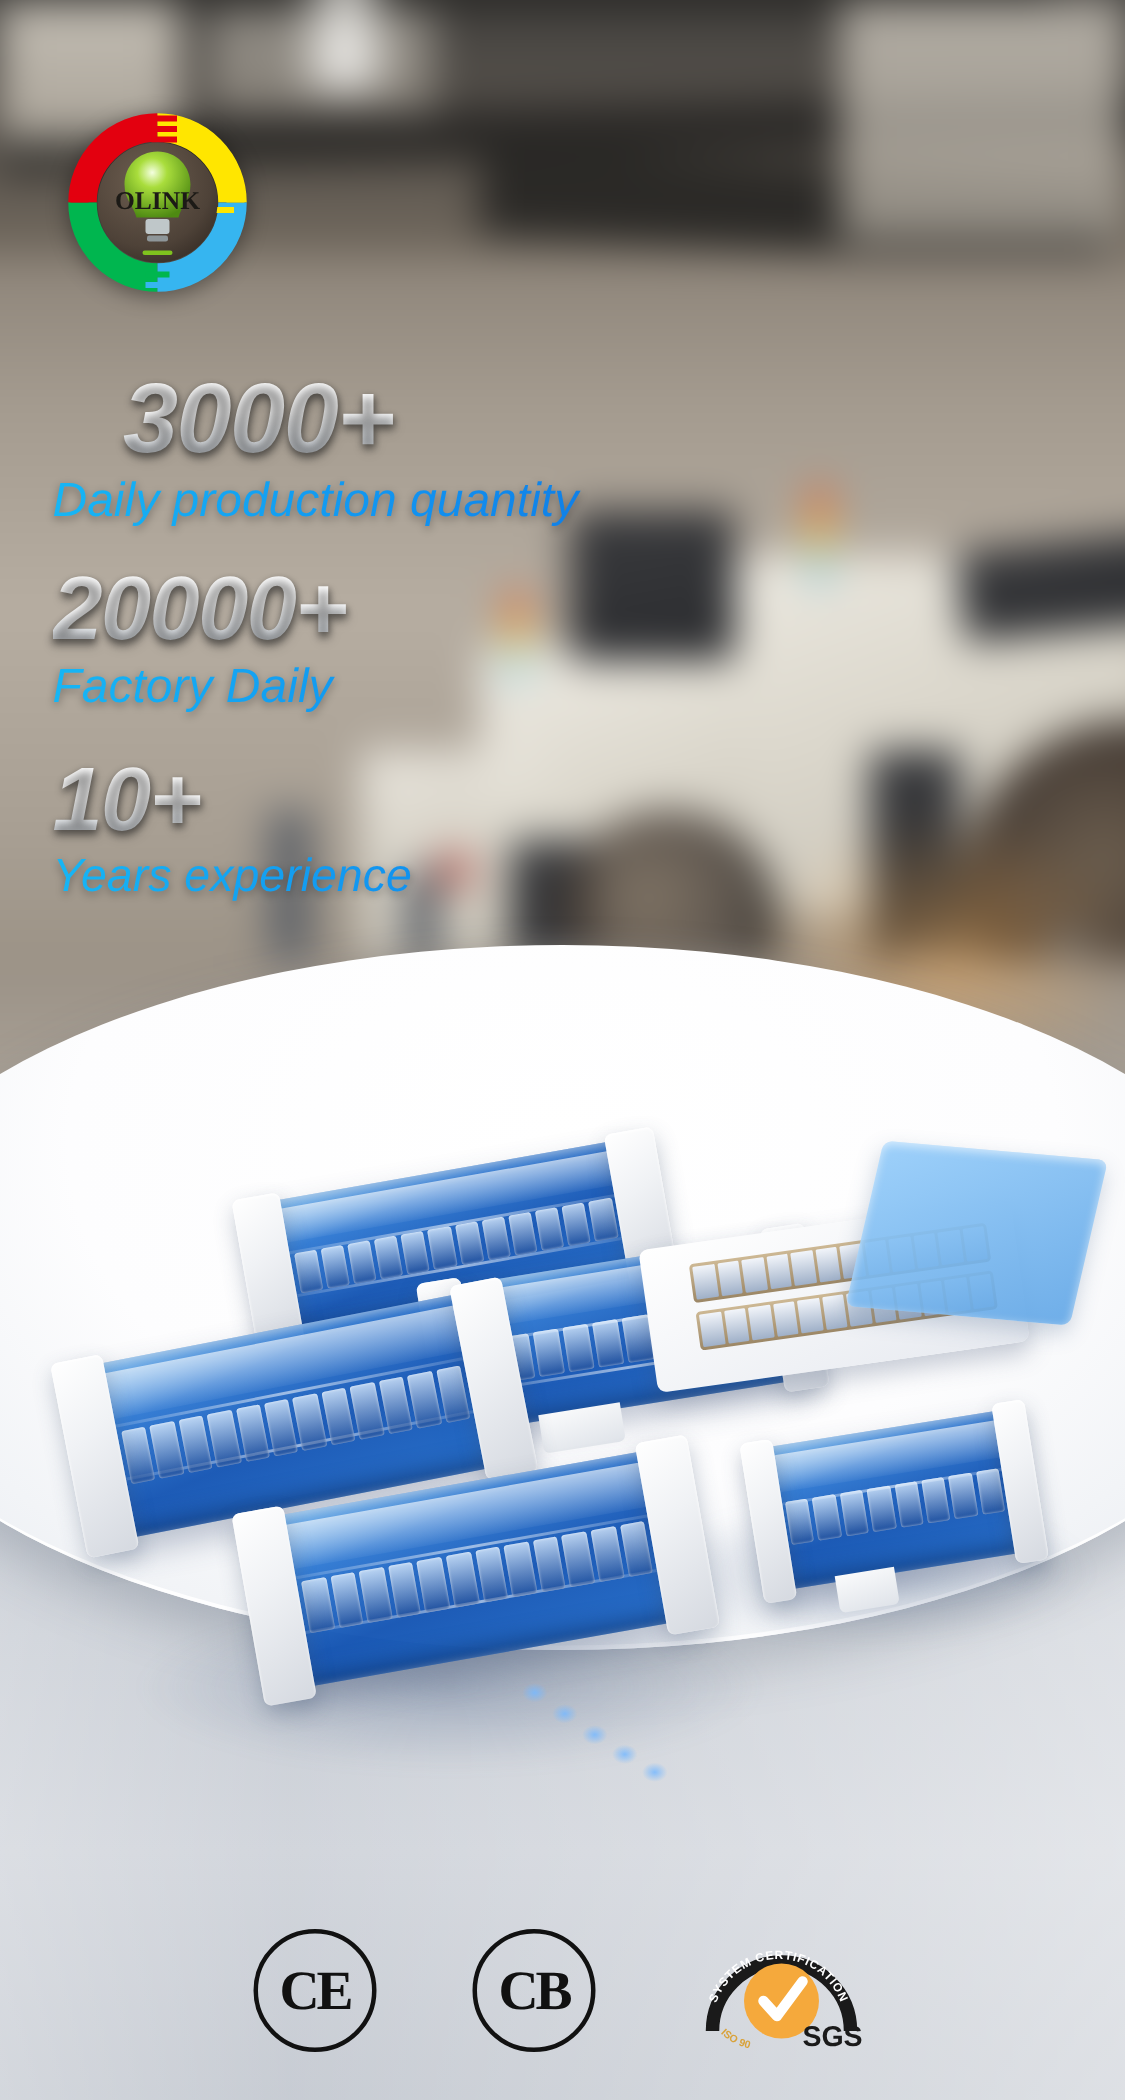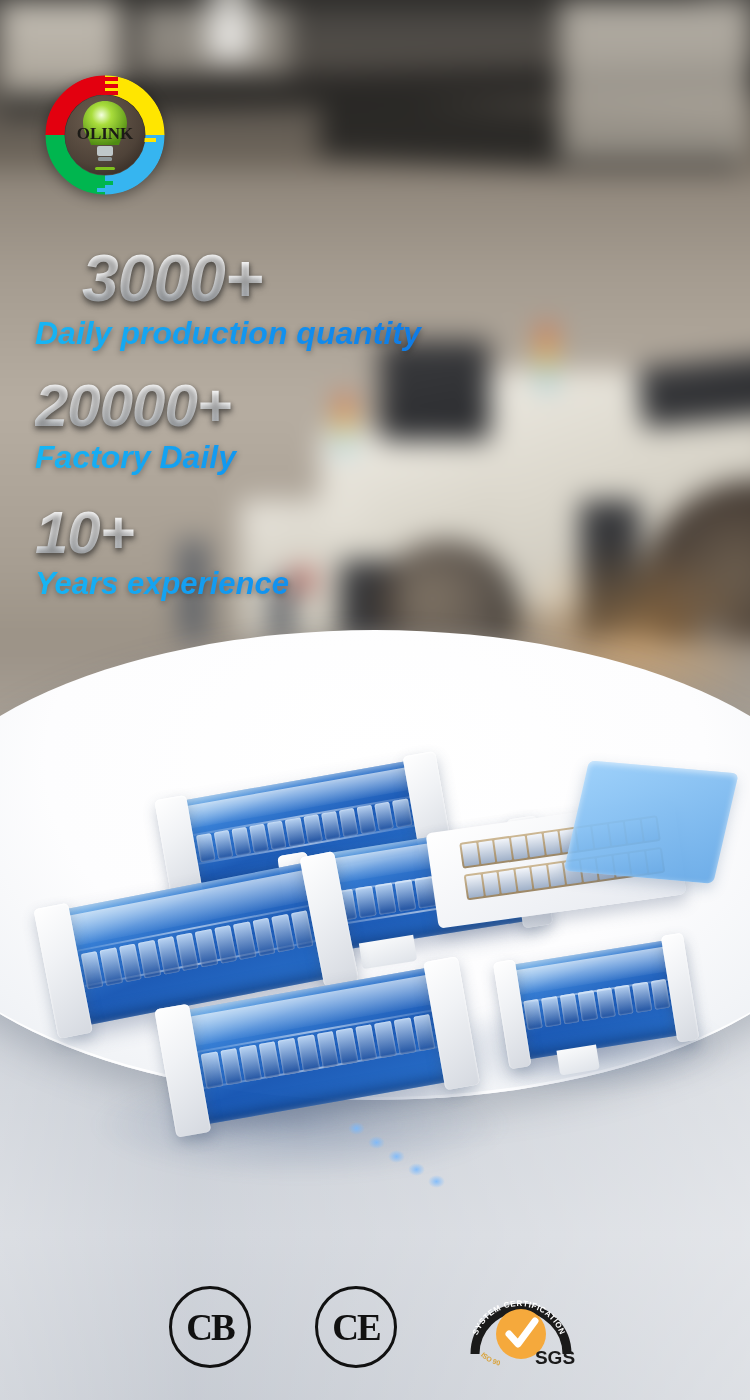--- a/index.html
+++ b/index.html
@@ -201,21 +201,21 @@
   .stat{ margin-bottom:18px; }
   .stat-num{
     font-size:68px; line-height:1.02; font-weight:bold; font-style:italic;
     background:linear-gradient(178deg,#ffffff 0%,#ffffff 40%,#e9ecef 55%,#b9bfc6 78%,#eef1f3 100%);
     -webkit-background-clip:text; background-clip:text; color:transparent;
     text-shadow:0 3px 6px rgba(40,40,40,.45);
     filter:drop-shadow(1px 2px 2px rgba(0,0,0,.35));
     letter-spacing:-1px;
   }
   .stat-label{
-    font-size:32px; line-height:1.2; font-weight:bold; font-style:italic;
+    font-size:32px; line-height:1.2; font-weight:normal; font-style:italic;
     background:linear-gradient(92deg,#16b6f5 0%,#1190ef 45%,#0d5fd8 100%);
     -webkit-background-clip:text; background-clip:text; color:transparent;
     filter:drop-shadow(0 2px 3px rgba(0,0,0,.35));
     margin-top:2px;
   }
   .s1 .stat-num{ font-size:66px;margin-left:47px; }
   .s2 { margin-top:22px; }
   .s2 .stat-num{ font-size:60px; }
   .s3 { margin-top:26px; }
   .s3 .stat-num{ font-size:60px; }
@@ -527,27 +527,27 @@
     <div class="stat s3">
       <div class="stat-num">10+</div>
       <div class="stat-label">Years experience</div>
     </div>
   </div>
 
   <div class="certs">
 
     <div class="cert">
       <div class="cert-round">
-        <span>CB</span>
+        <span>CE</span>
       </div>
     </div>
 
     <div class="cert">
       <div class="cert-round">
-        <span>CE</span>
+        <span>CB</span>
       </div>
     </div>
 
     <div class="cert sgs">
       <svg viewBox="0 0 120 86" width="120" height="86">
         <defs>
           <path id="arcTop" d="M14 66 A44 44 0 0 1 102 66"></path>
           <path id="arcBot" d="M18 70 A40 40 0 0 0 40 82"></path>
         </defs>
         <path d="M14 70 A46 46 0 0 1 106 70" fill="none" stroke="#1a1a1a" stroke-width="9"></path>

